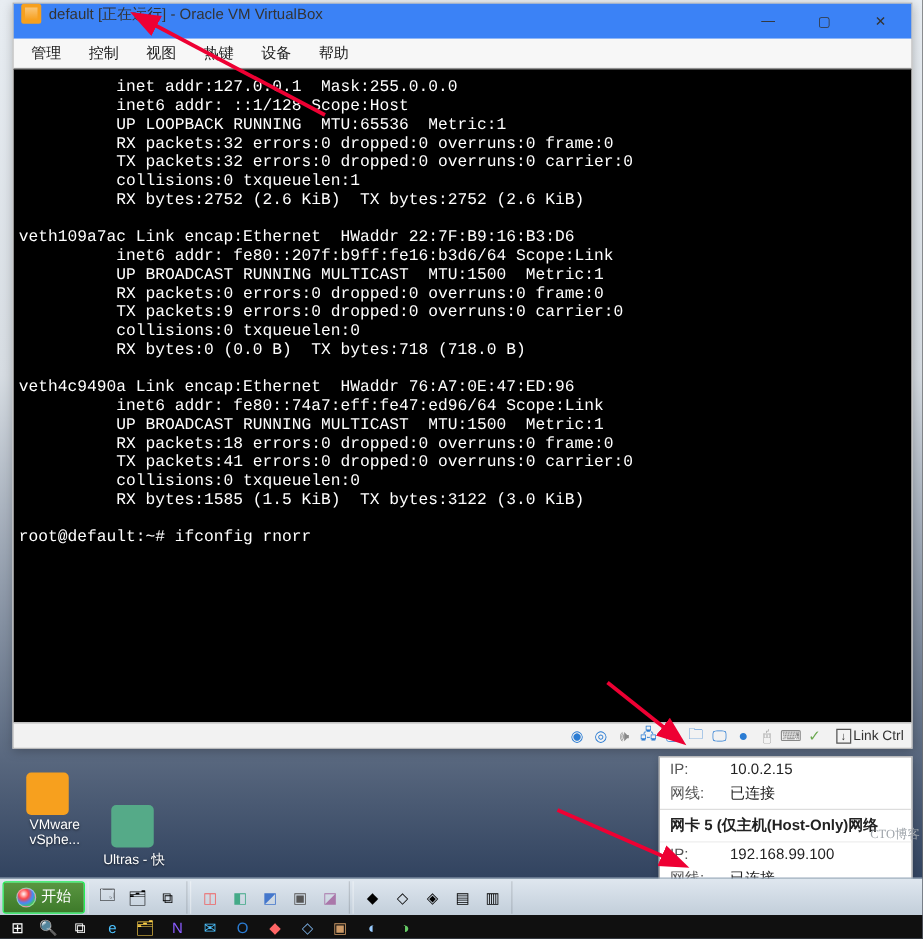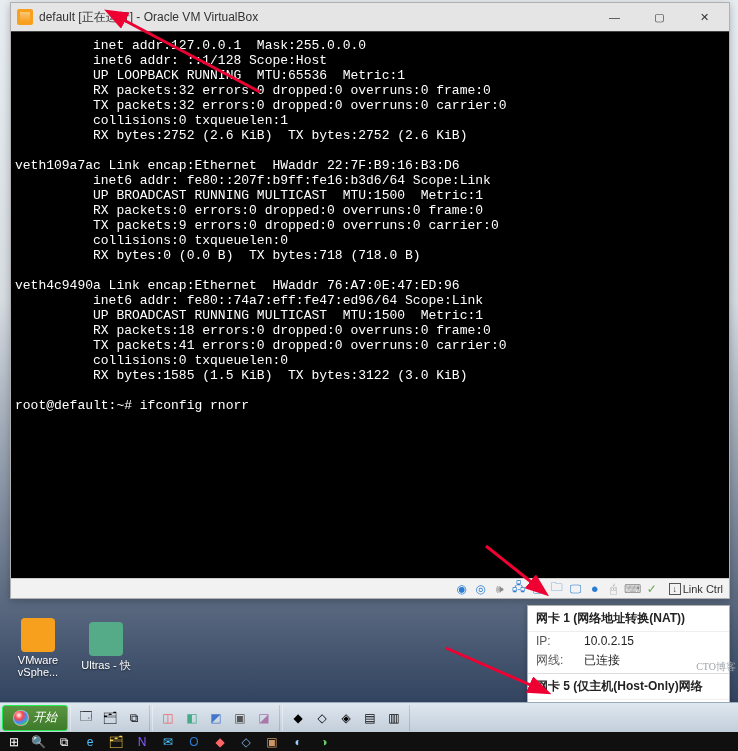--- a/index.html
+++ b/index.html
@@ -23,23 +23,23 @@
     top: 2px; left: 10px;
     width: 720px; height: 597px;
     background: #fff;
     border: 1px solid #b0b0b0;
     box-shadow: 0 2px 8px rgba(0,0,0,.25);
     display: flex; flex-direction: column;
   }
 
   .titlebar {
     height: 28px;
-    display: flex; align-items: center;
+    display: flex; align-items: flex-start;
     padding: 0 2px 0 6px;
-    background: #e5e5e5;
+    background: #3b82f6;
     color: #333;
   }
   .titlebar .appicon {
     width: 16px; height: 16px;
     background: #f7a01e;
     border-radius: 2px;
     margin-right: 6px;
     position: relative;
   }
   .titlebar .appicon::after {
@@ -130,21 +130,21 @@
     display:flex; padding:2px 8px;
   }
   .net-tooltip .row .k { width:48px; color:#555;}
   .net-tooltip .row .v { flex:1; }
   .net-tooltip .sep { border-top:1px solid #ddd; margin-top:2px; }
 
   
   .desk-icon {
     position:absolute;
     width:52px;
-    text-align:center;
+    text-align:right;
     font-size:11px;
     color:#fff;
     text-shadow:0 1px 2px #000a;
   }
   .desk-icon .ic {
     width:34px; height:34px; margin:0 auto 2px;
     background:#6a9; border-radius:4px;
   }
 
   
@@ -155,21 +155,21 @@
     border-top:1px solid #9ab;
     display:flex; align-items:center;
     padding:0 2px;
     gap:2px;
   }
   .start-btn {
     height:26px; padding:0 10px;
     background: linear-gradient(#5a9641,#3d7a2a);
     color:#fff; font-size:12px;
     border:1px solid #2e5; border-radius:3px;
-    display:flex; align-items:center; gap:4px;font-style:italic;
+    display:flex; align-items:center; gap:4px;
   }
   .start-orb {
     width:16px;height:16px;border-radius:50%;
     background: radial-gradient(circle at 35% 30%, #fff,#f44 30%,#48f 55%,#4c4 80%);
     border:1px solid #fff6;
   }
   .quicklaunch, .tasks {
     display:flex; align-items:center; gap:2px;
     padding:0 4px; height:26px;
     border-left:1px solid #fff6; border-right:1px solid #0002;
@@ -204,38 +204,46 @@
 </style>
 </head>
 <body>
 
 <div class="desktop-bg"></div>
 
 <div class="desk-icon" style="top:618px;left:12px;">
   <div class="ic" style="background:#f7a01e;"></div>
   <div>VMware vSphe...</div>
 </div>
-<div class="desk-icon" style="top:622px;left:80px;">
+<div class="desk-icon" style="top:644px;left:80px;">
   <div class="ic" style="background:#5a8;"></div>
   <div>Ultras - 快</div>
 </div>
 
 <div class="vm-window">
 
   <div class="titlebar">
     <div class="appicon"></div>
     <div class="title">default [正在运行] - Oracle VM VirtualBox</div>
     <div class="spacer"></div>
     <div class="titlebar-buttons">
       <div>—</div>
       <div>▢</div>
       <div class="close">✕</div>
     </div>
   </div>
 
+  <div class="menubar">
+    <span>管理</span>
+    <span>控制</span>
+    <span>视图</span>
+    <span>热键</span>
+    <span>设备</span>
+    <span>帮助</span>
+  </div>
 
   <pre class="terminal" id="term">          inet addr:127.0.0.1  Mask:255.0.0.0
           inet6 addr: ::1/128 Scope:Host
           UP LOOPBACK RUNNING  MTU:65536  Metric:1
           RX packets:32 errors:0 dropped:0 overruns:0 frame:0
           TX packets:32 errors:0 dropped:0 overruns:0 carrier:0
           collisions:0 txqueuelen:1
           RX bytes:2752 (2.6 KiB)  TX bytes:2752 (2.6 KiB)
 
 veth109a7ac Link encap:Ethernet  HWaddr 22:7F:B9:16:B3:D6
@@ -269,21 +277,20 @@
     <span class="status-icon" style="color:#888">⌨</span>
     <span class="status-icon" style="color:#6aa84f">✓</span>
     <span class="status-right">
       <span class="hostkey-arrow">↓</span>
       <span>Link Ctrl</span>
     </span>
   </div>
 </div>
 
 <div class="net-tooltip">
-  <div class="hdr">网卡 1 (网络地址转换(NAT))</div>
   <div class="row">
       <span class="k">IP:</span>
       <span class="v">10.0.2.15</span>
     </div>
   <div class="row">
       <span class="k">网线:</span>
       <span class="v">已连接</span>
     </div>
   <div class="sep"></div>
   <div class="hdr">网卡 5 (仅主机(Host-Only)网络</div>

